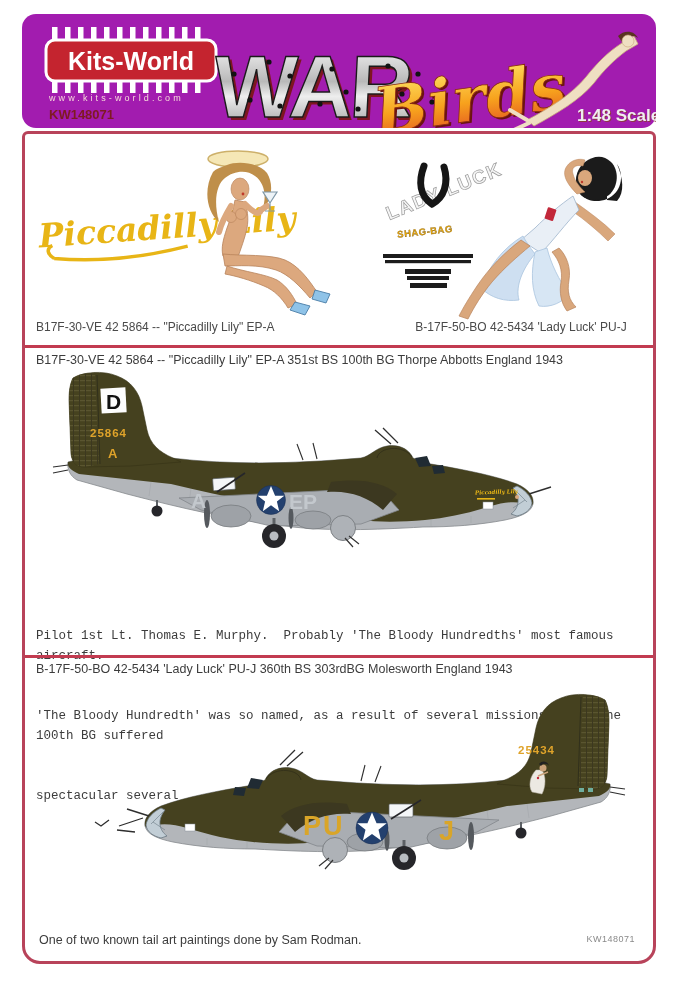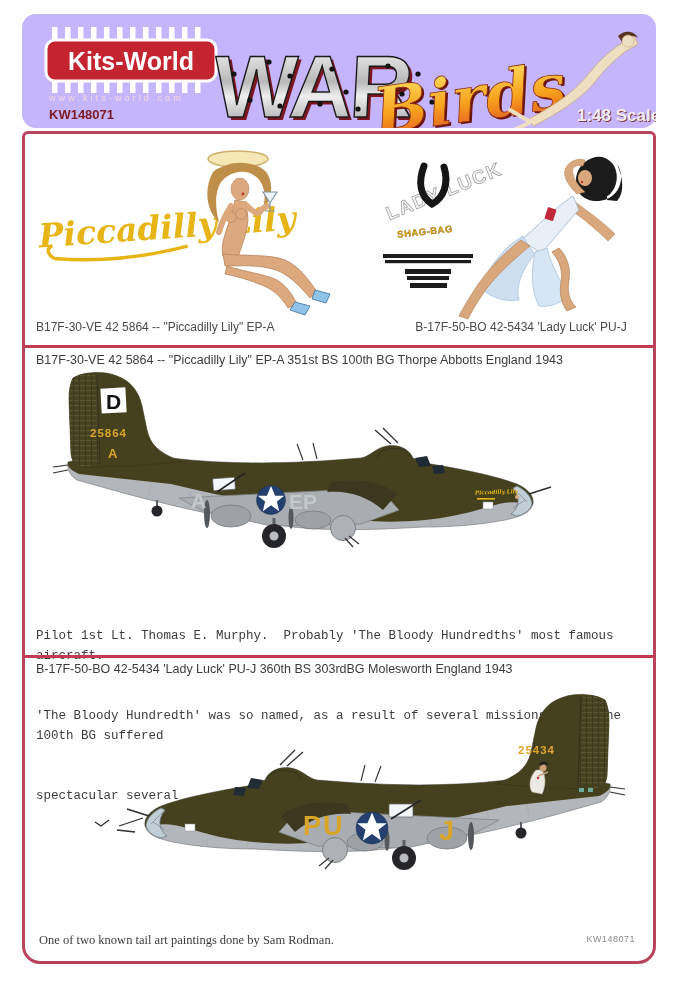--- a/index.html
+++ b/index.html
@@ -1,19 +1,19 @@
 <!DOCTYPE html>
 <html><head>
 <meta charset="utf-8">
 <style>
   html,body{margin:0;padding:0;background:#ffffff;}
   #page{position:relative;width:679px;height:1000px;background:#ffffff;overflow:hidden;
         font-family:"Liberation Sans",sans-serif;}
   .abs{position:absolute;}
-  #hdr{left:22px;top:14px;width:634px;height:114px;background:#c4b5fd;border-radius:14px;text-align:center;}
+  #hdr{left:22px;top:14px;width:634px;height:114px;background:#a21caf;border-radius:14px;text-align:center;}
   #sheet{left:22px;top:131px;width:634px;height:833px;border:3px solid #b8435a;
          border-radius:6px 6px 18px 18px;box-sizing:border-box;background:#fff;}
   .cap{font-size:12px;color:#4a4a4a;}
   .hr{height:2.5px;background:#c23b50;left:0;right:0;}
   .heading{font-size:12.5px;color:#3c3c3c;white-space:pre-wrap;}
   .notes{font-size:12.5px;color:#3c3c3c;line-height:20px;white-space:pre-wrap;}
   .ftr-code{font-size:9px;color:#8a8a8a;letter-spacing:.5px;}
   svg text{font-family:"Liberation Sans",sans-serif;}
   .script{font-family:"DejaVu Serif",serif;font-style:italic;font-weight:bold;}
 </style>
@@ -283,16 +283,16 @@
           <circle r="16" fill="#23406e" stroke="#1a2f52" stroke-width=".5"></circle>
           <polygon points="0,-15.5 4.55,-4.8 14.7,-4.8 6.5,1.8 9.1,12.5 0,5.9 -9.1,12.5 -6.5,1.8 -14.7,-4.8 -4.55,-4.8" fill="#ffffff"></polygon>
         </g>
         <rect x="358" y="124" width="24" height="13" rx="1" fill="#f4f6f8" stroke="#5c6166" stroke-width=".7"></rect>
         <path d="M 360,139 L 390,120" stroke="#26262a" stroke-width="1.6"></path>
         <text x="408" y="160" font-size="27" font-weight="bold" fill="#d9a528">J</text>
         <path d="M 112,138 L 88,146 M 104,152 L 86,150 M 78,140 L 70,146 L 64,142" stroke="#2e2e2e" stroke-width="1.3" fill="none"></path>
       </g>
     </svg>
 
-    <div class="abs notes" style="left:14px;top:796px;width:500px;font-family:Liberation Serif, serif;">One of two known tail art paintings done by Sam Rodman.</div>
+    <div class="abs notes" style="left:14px;top:796px;width:500px;">One of two known tail art paintings done by Sam Rodman.</div>
     <div class="abs ftr-code" style="right:18px;top:800px;">KW148071</div>
   </div>
 </div>
 
 </body></html>

